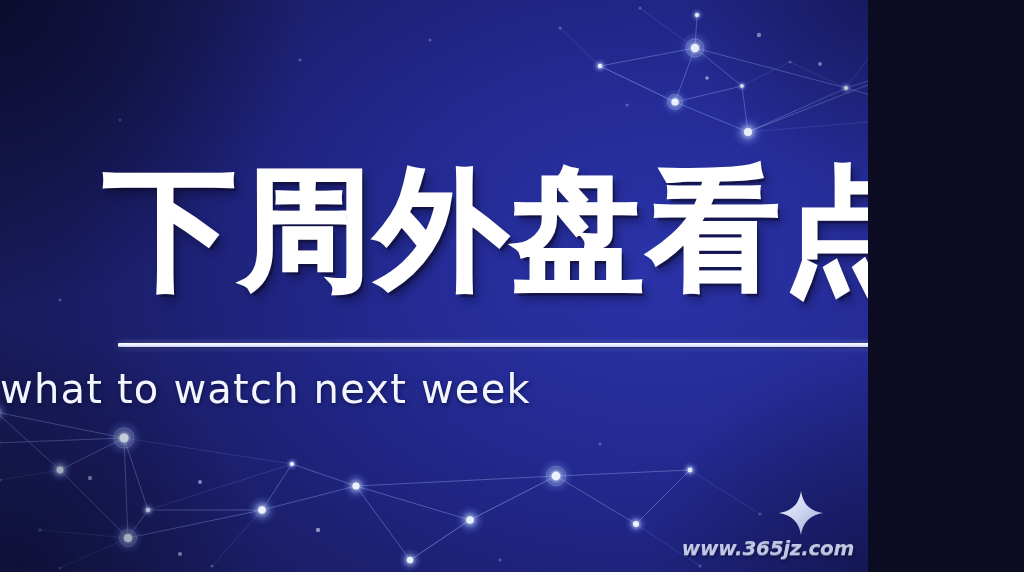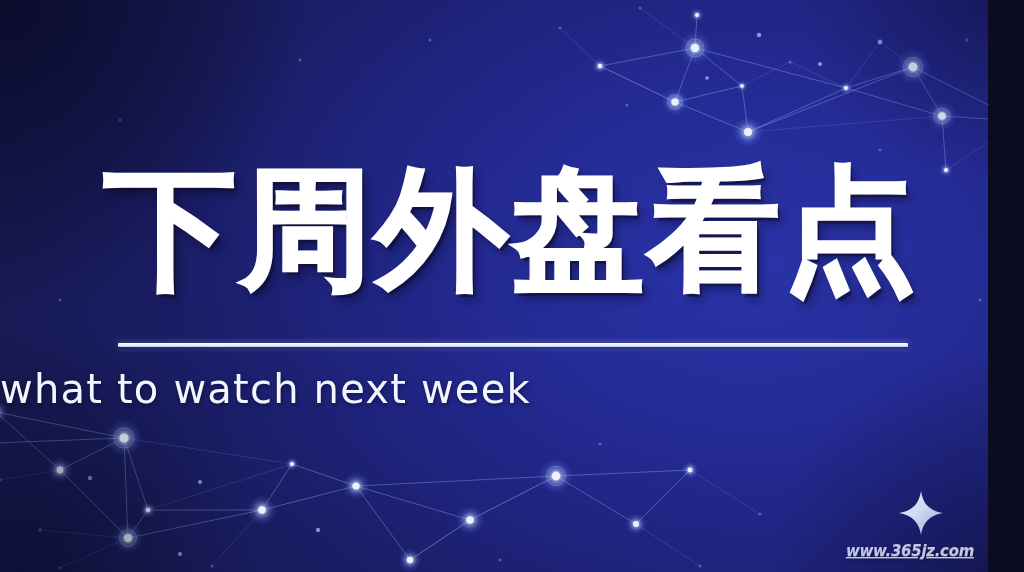--- a/index.html
+++ b/index.html
@@ -2,21 +2,21 @@
 <html><head>
 <meta charset="utf-8">
 <style>
   html, body {
     margin: 0;
     padding: 0;
     background: #0b0b22;
   }
   #banner {
     position: relative;
-    width: 988px;
+    width: 868px;
     height: 572px;
     overflow: hidden;
     font-family: "Liberation Sans", "DejaVu Sans", sans-serif;
     background:
       radial-gradient(ellipse 780px 560px at 76% 46%, #2a33a8 0%, #252c97 28%, #1f2480 52%, #1a1d63 76%, #171a52 100%),
       linear-gradient(135deg, #14143f 0%, #191a54 30%, #20248a 62%, #262fa2 100%);
     -webkit-user-select: none;
     user-select: none;
   }
 
@@ -122,31 +122,30 @@
     right: 30px;
     top: 2px;
     width: 46px;
     height: 46px;
   }
   #wm-text {
     position: absolute;
     right: 0;
     bottom: 6px;
     font-family: "DejaVu Sans", "Liberation Sans", sans-serif;
-    font-size: 15px;
+    font-size: 20px;
     font-weight: 700;
     font-style: italic;
     letter-spacing: -0.3px;
     color: #cfd6ef;
     opacity: 0.92;
     text-shadow:
       0 1px 0 rgba(255,255,255,0.35),
       1px 2px 3px rgba(10,10,45,0.75);
     white-space: nowrap;
-    text-decoration: underline;
   }
 </style>
 </head>
 <body>
 
 <div id="banner">
 
   <svg class="netsvg" viewBox="0 0 1024 572" preserveAspectRatio="none" aria-hidden="true">
     <defs>
       <radialGradient id="glowGrad" cx="50%" cy="50%" r="50%">

